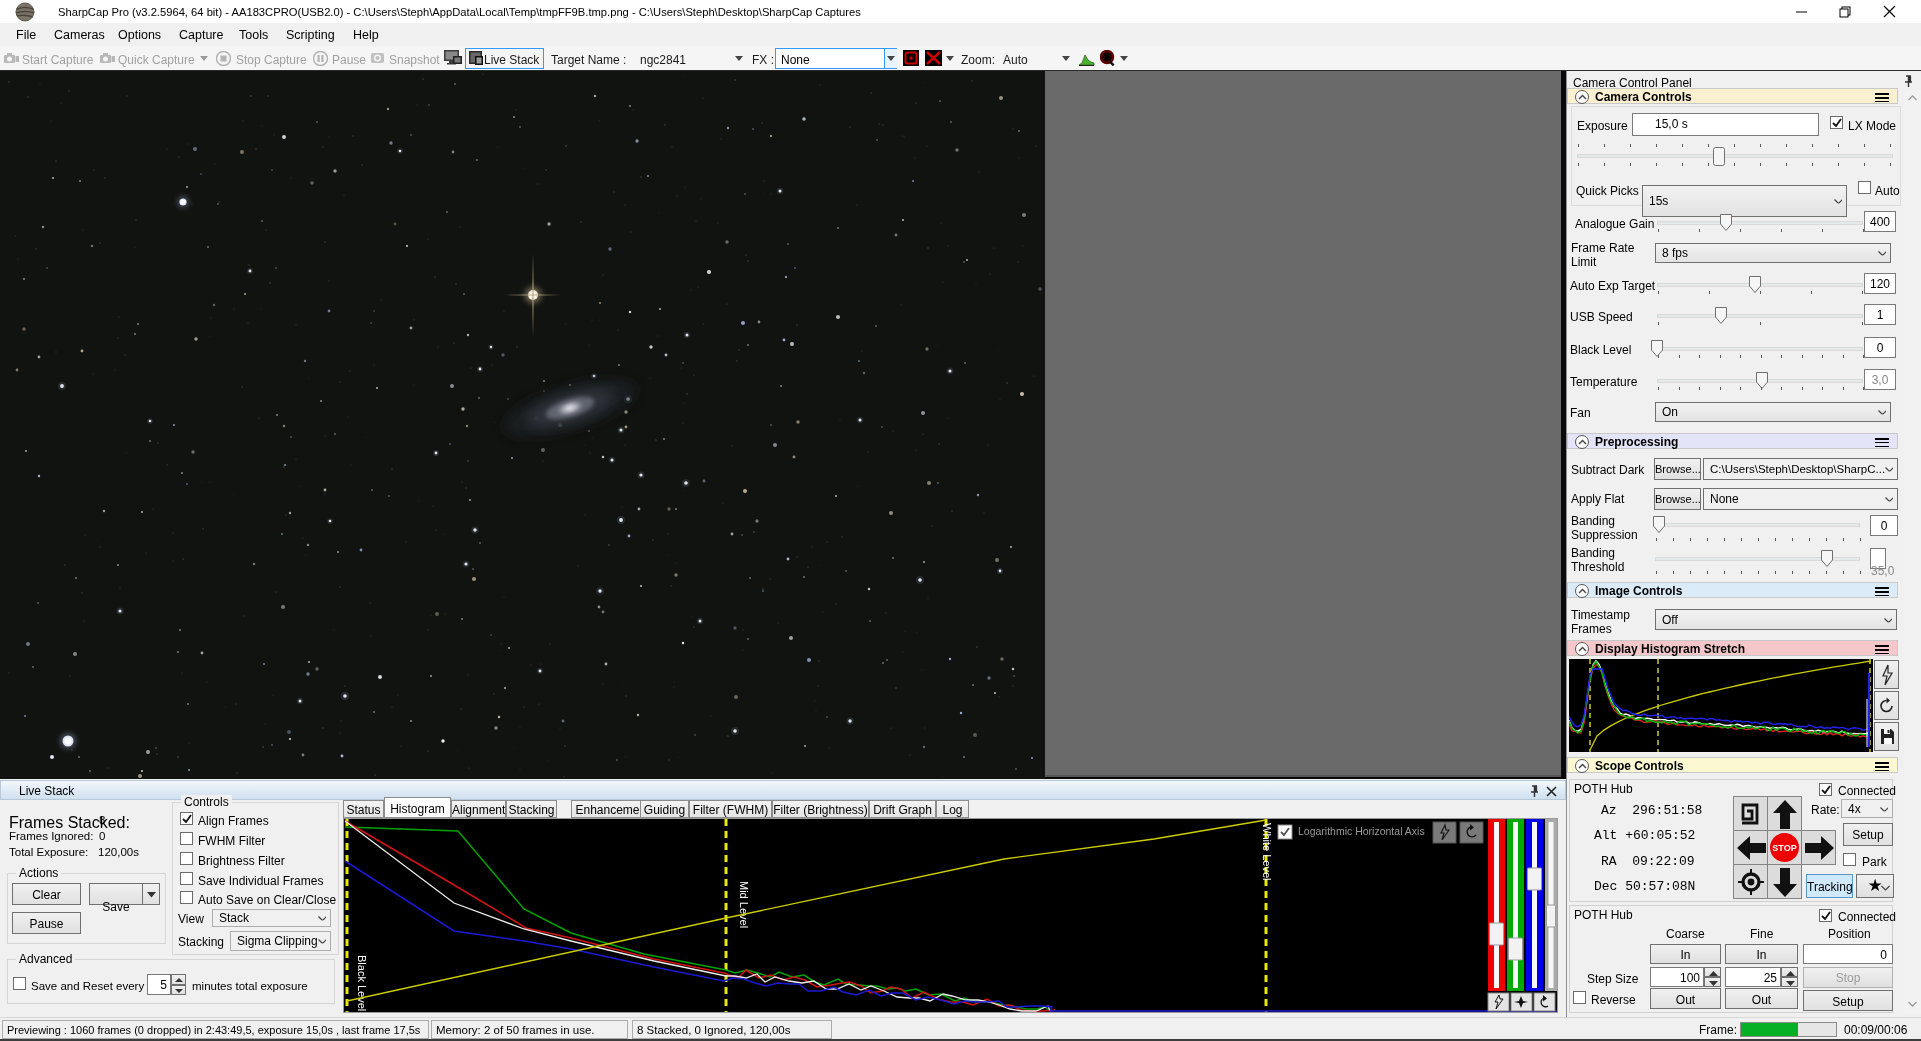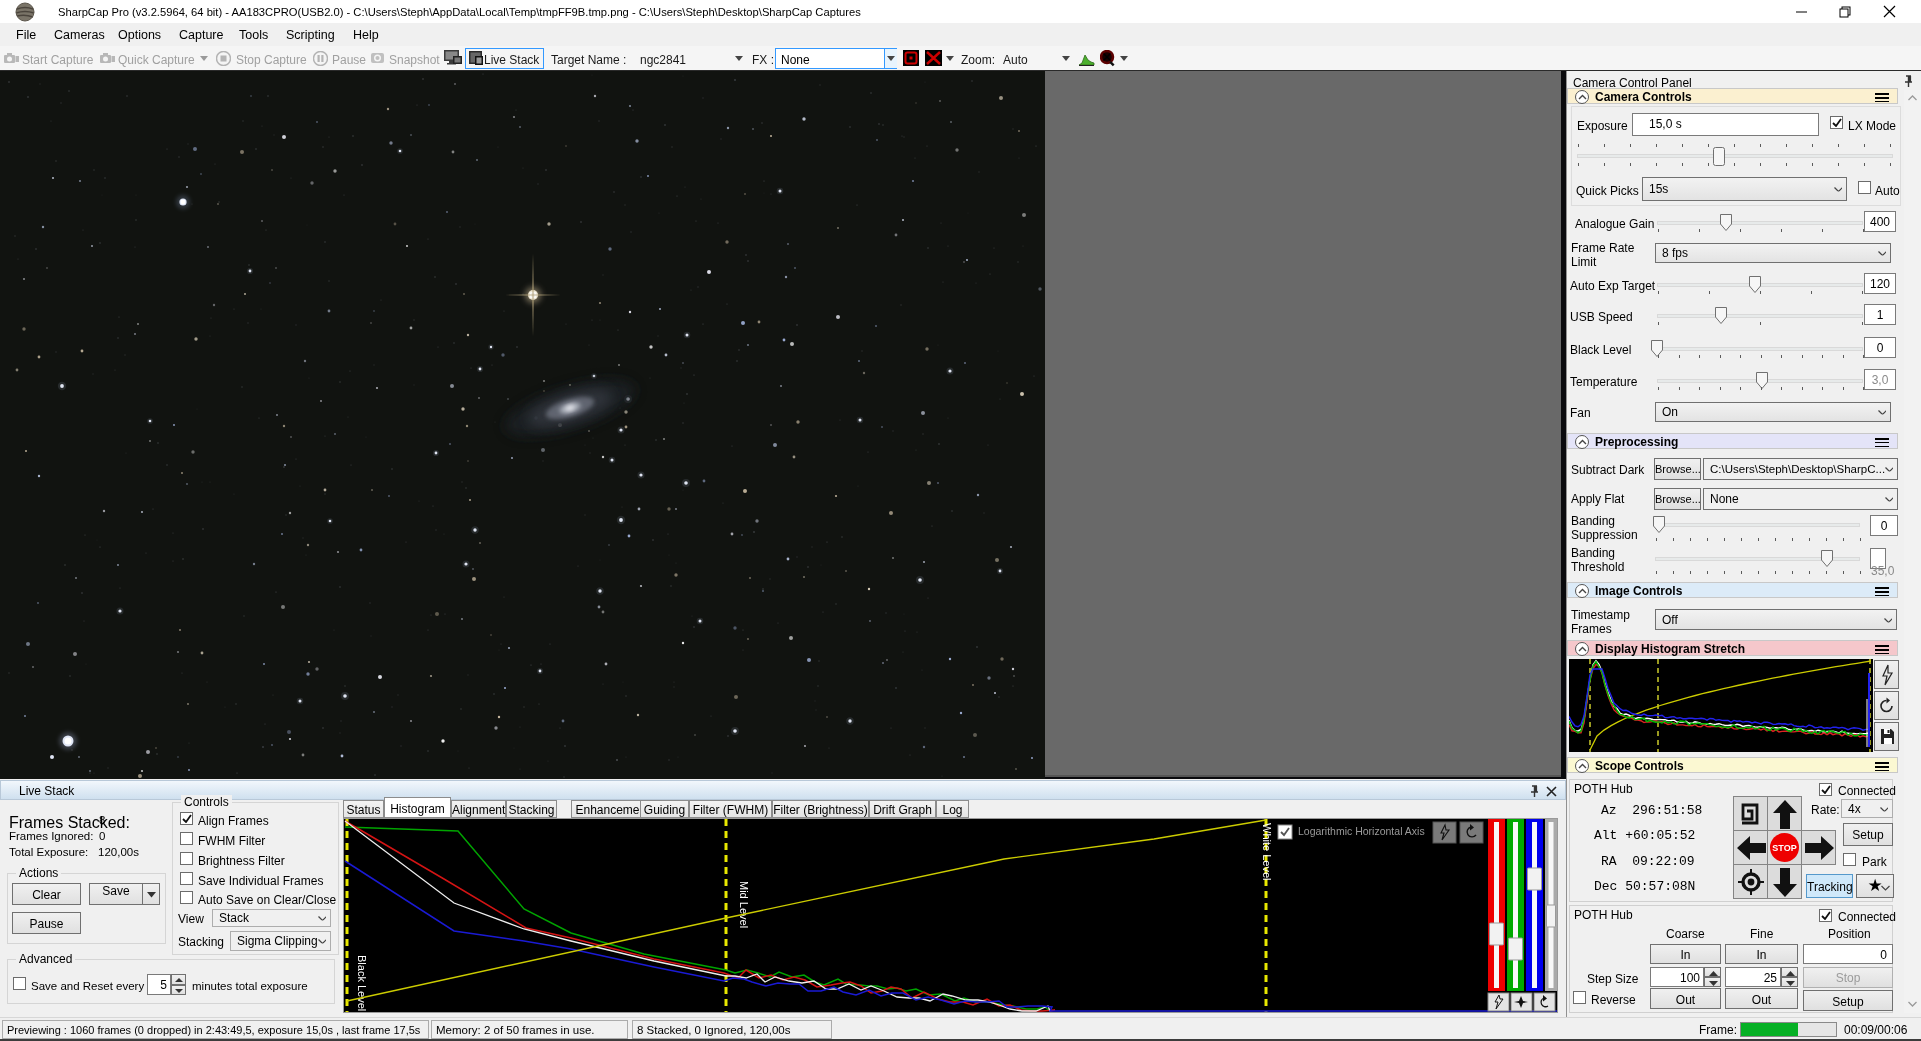--- a/index.html
+++ b/index.html
@@ -872,35 +872,35 @@
         <div class="circ" style="top:1px">
           <svg style="position:absolute;left:2px;top:3px" width="9" height="7">
             <path d="M1,5 L4.5,1.5 L8,5" fill="none" stroke="#444" stroke-width="1.4"></path>
           </svg>
         </div>
         <div class="hdrt">Camera Controls</div>
         <div class="burger"></div>
       </div>
 <div class="abs" style="left:4px;top:35px;width:330px;height:100px;border:1px solid #dcdcdc"></div>
 <div class="lbl" style="left:10px;top:48px">Exposure</div>
-<div class="tb" style="left:65px;top:42px;width:187px;height:23px;padding:3px 0 0 16px">15,0 s</div>
+<div class="tb" style="left:65px;top:42px;width:187px;height:23px;padding:3px 0 0 22px">15,0 s</div>
 <div class="cb" style="left:263px;top:45px">
         <svg style="position:absolute;left:1px;top:1px" width="10" height="9">
           <path d="M1,5 L4,8 L9,1" fill="none" stroke="#111" stroke-width="1.8"></path>
         </svg>
       </div>
 <div class="lbl" style="left:281px;top:48px">LX Mode</div>
 <div class="ticks" style="left:11px;top:73px;width:315px;background:repeating-linear-gradient(90deg,#5a5a5a 0 1px,transparent 1px 26px)"></div>
 <div class="track" style="left:10px;top:83px;width:316px"></div>
 <svg class="abs" style="left:146px;top:76px" width="12" height="19">
         <rect x="0.5" y="0.5" width="11" height="18" rx="2" fill="#f6f6f6" stroke="#707070"></rect>
       </svg>
 <div class="ticks" style="left:11px;top:92px;width:315px;background:repeating-linear-gradient(90deg,#5a5a5a 0 1px,transparent 1px 26px)"></div>
 <div class="lbl" style="left:9px;top:113px">Quick Picks</div>
-<div class="combo" style="left:75px;top:106px;width:205px;height:24px">
+<div class="combo" style="left:75px;top:114px;width:205px;height:32px">
         <div class="ct">15s</div>
         <svg class="chev" width="9" height="6">
           <path d="M0.5,1 L4.5,5 L8.5,1" fill="none" stroke="#444" stroke-width="1.2"></path>
         </svg>
       </div>
 <div class="cb" style="left:291px;top:110px"></div>
 <div class="lbl" style="left:308px;top:113px">Auto</div>
 <div class="lbl" style="left:8px;top:146px">Analogue Gain</div>
 <div class="track" style="left:90px;top:150px;width:206px"></div>
 <svg class="abs" style="left:153px;top:143px" width="12" height="17">
@@ -1185,21 +1185,21 @@
 <div class="lbl" style="left:9px;top:35px;font-size:16px">Frames Stacked:</div>
       <div class="lbl" style="left:99px;top:35px;font-size:11.5px">8</div>
 <div class="lbl" style="left:9px;top:51px;font-size:11.5px">Frames Ignored:</div>
       <div class="lbl" style="left:99px;top:51px;font-size:11.5px">0</div>
 <div class="lbl" style="left:9px;top:67px;font-size:11.5px">Total Exposure:</div>
       <div class="lbl" style="left:98px;top:67px;font-size:11.5px">120,00s</div>
 <div class="grp" style="left:7px;top:94px;width:159px;height:71px">
         <div class="grplab">Actions</div>
       </div>
 <div class="btn" style="left:12px;top:104px;width:69px;height:22px;padding-top:4px">Clear</div>
-<div class="btn" style="left:89px;top:104px;width:54px;height:22px;padding-top:0">Save</div>
+<div class="btn" style="left:89px;top:104px;width:54px;height:22px;padding-top:16px">Save</div>
 <div class="btn" style="left:142px;top:104px;width:18px;height:22px">
         <svg style="position:absolute;left:4px;top:8px" width="9" height="6">
           <path d="M0,0 L9,0 L4.5,5.5 Z" fill="#333"></path>
         </svg>
       </div>
 <div class="btn" style="left:12px;top:133px;width:69px;height:22px;padding-top:4px">Pause</div>
 <div class="grp" style="left:7px;top:180px;width:328px;height:45px">
         <div class="grplab">Advanced</div>
       </div>
 <div class="cb" style="left:13px;top:198px"></div>

